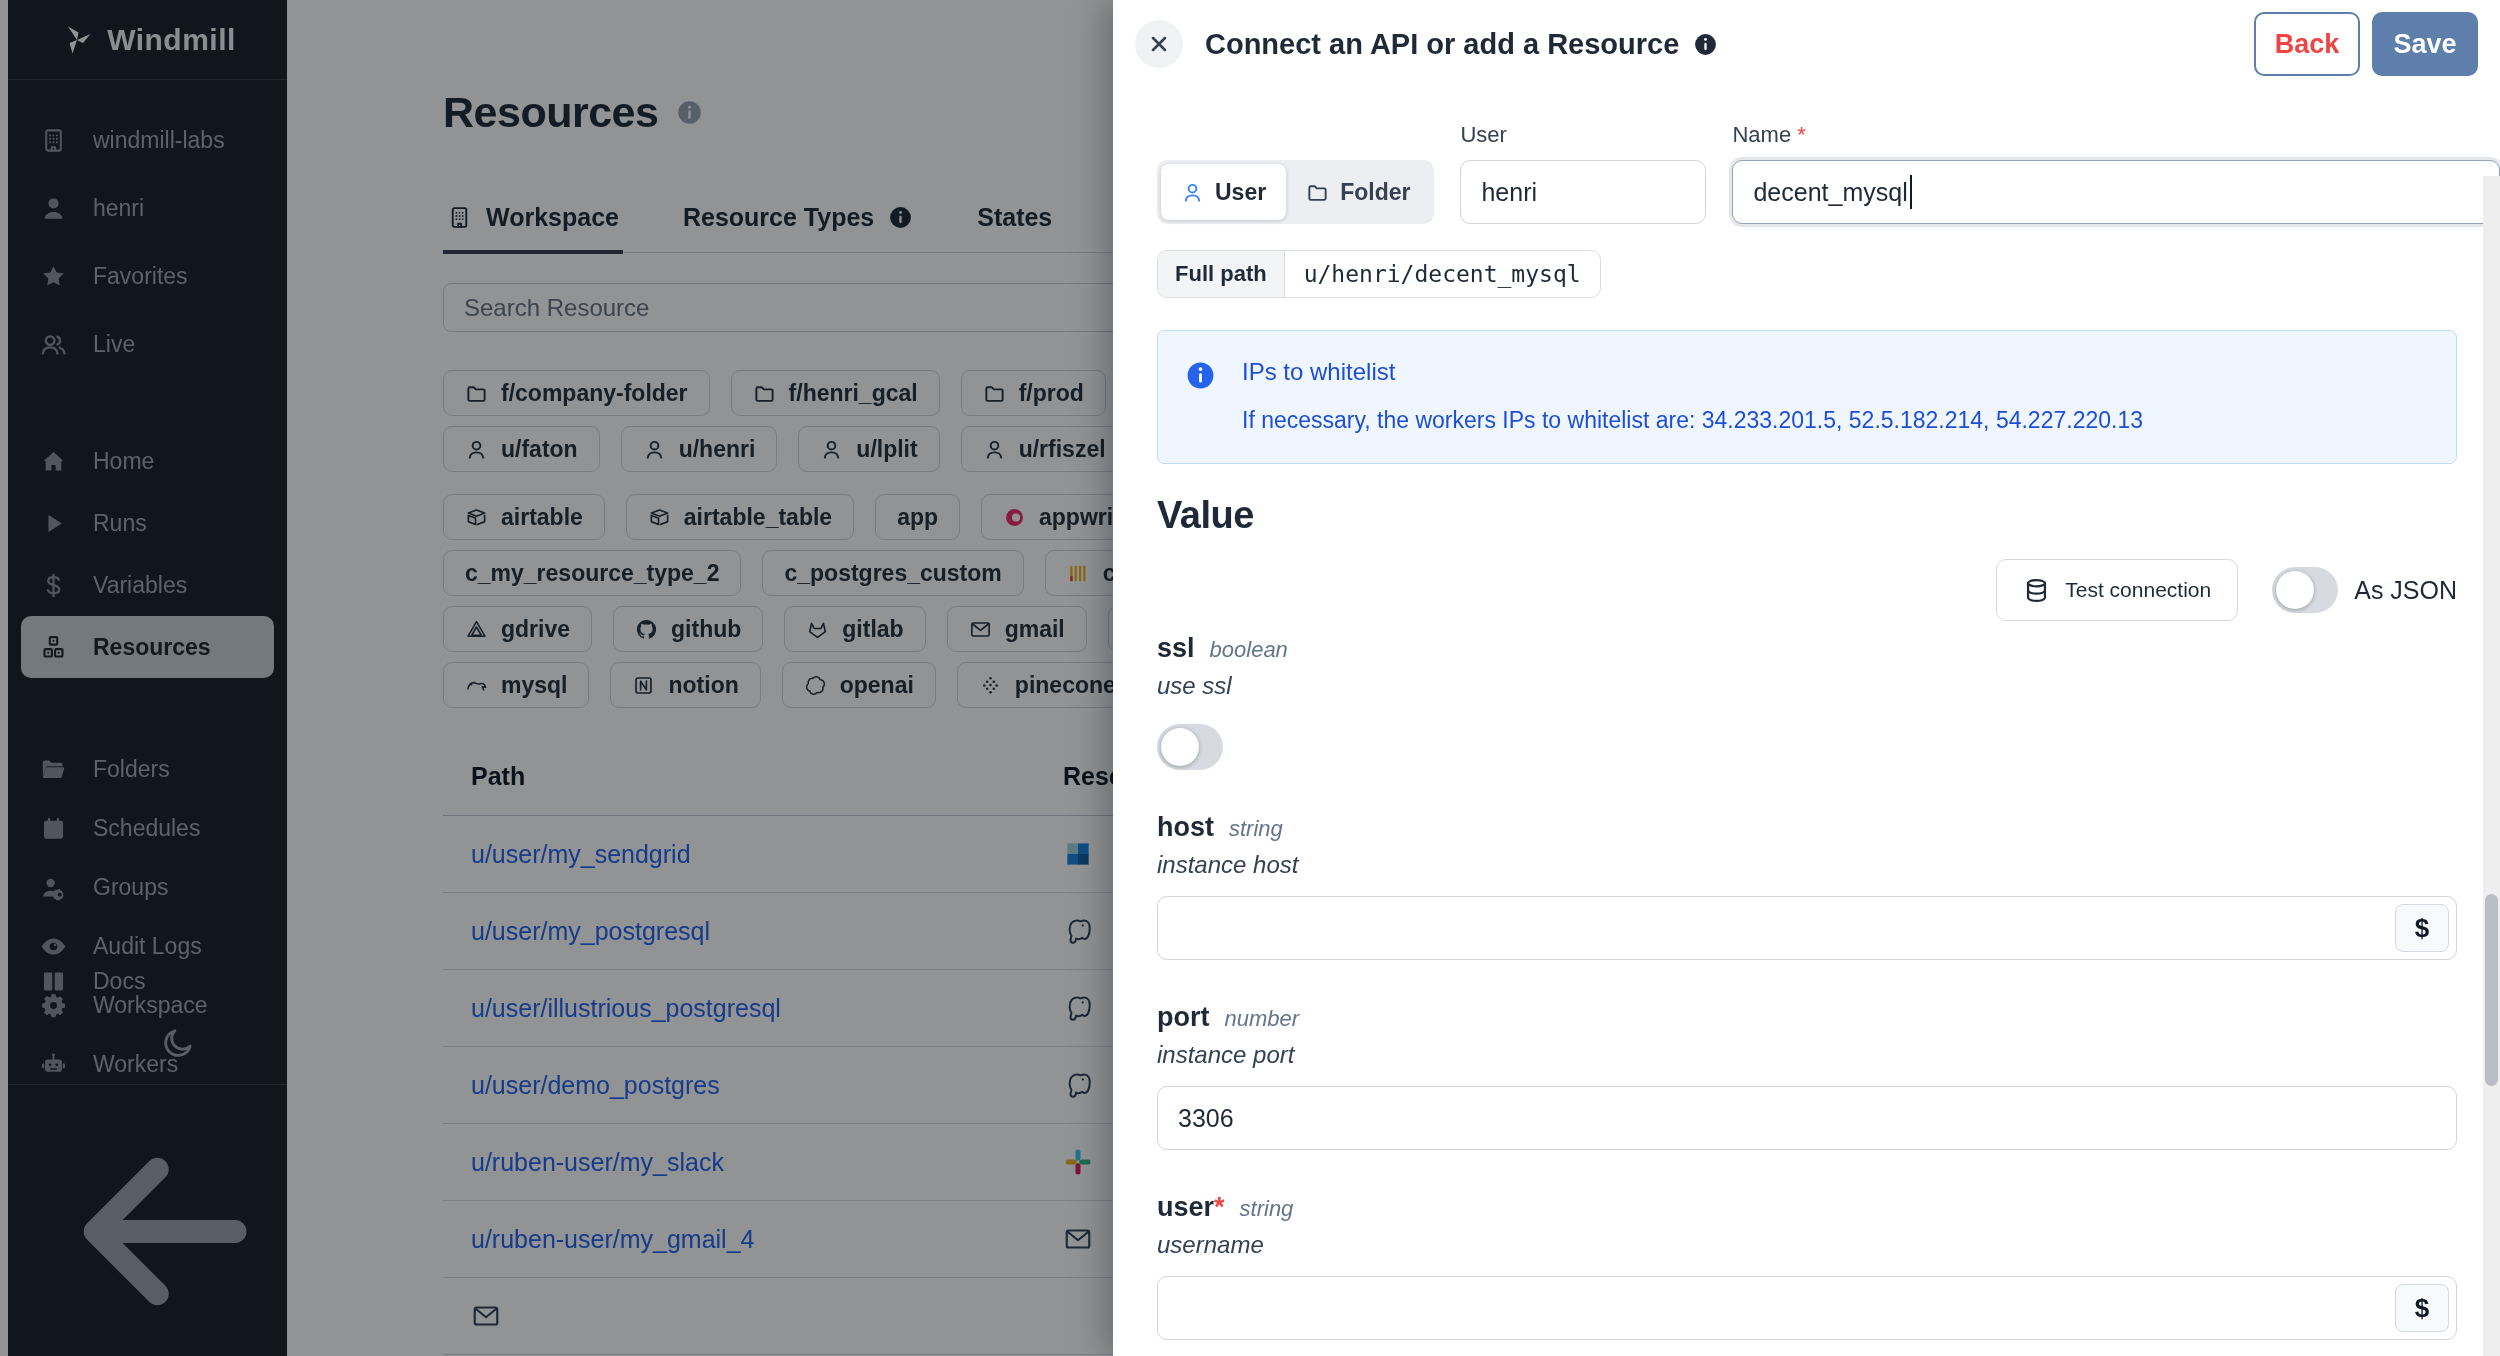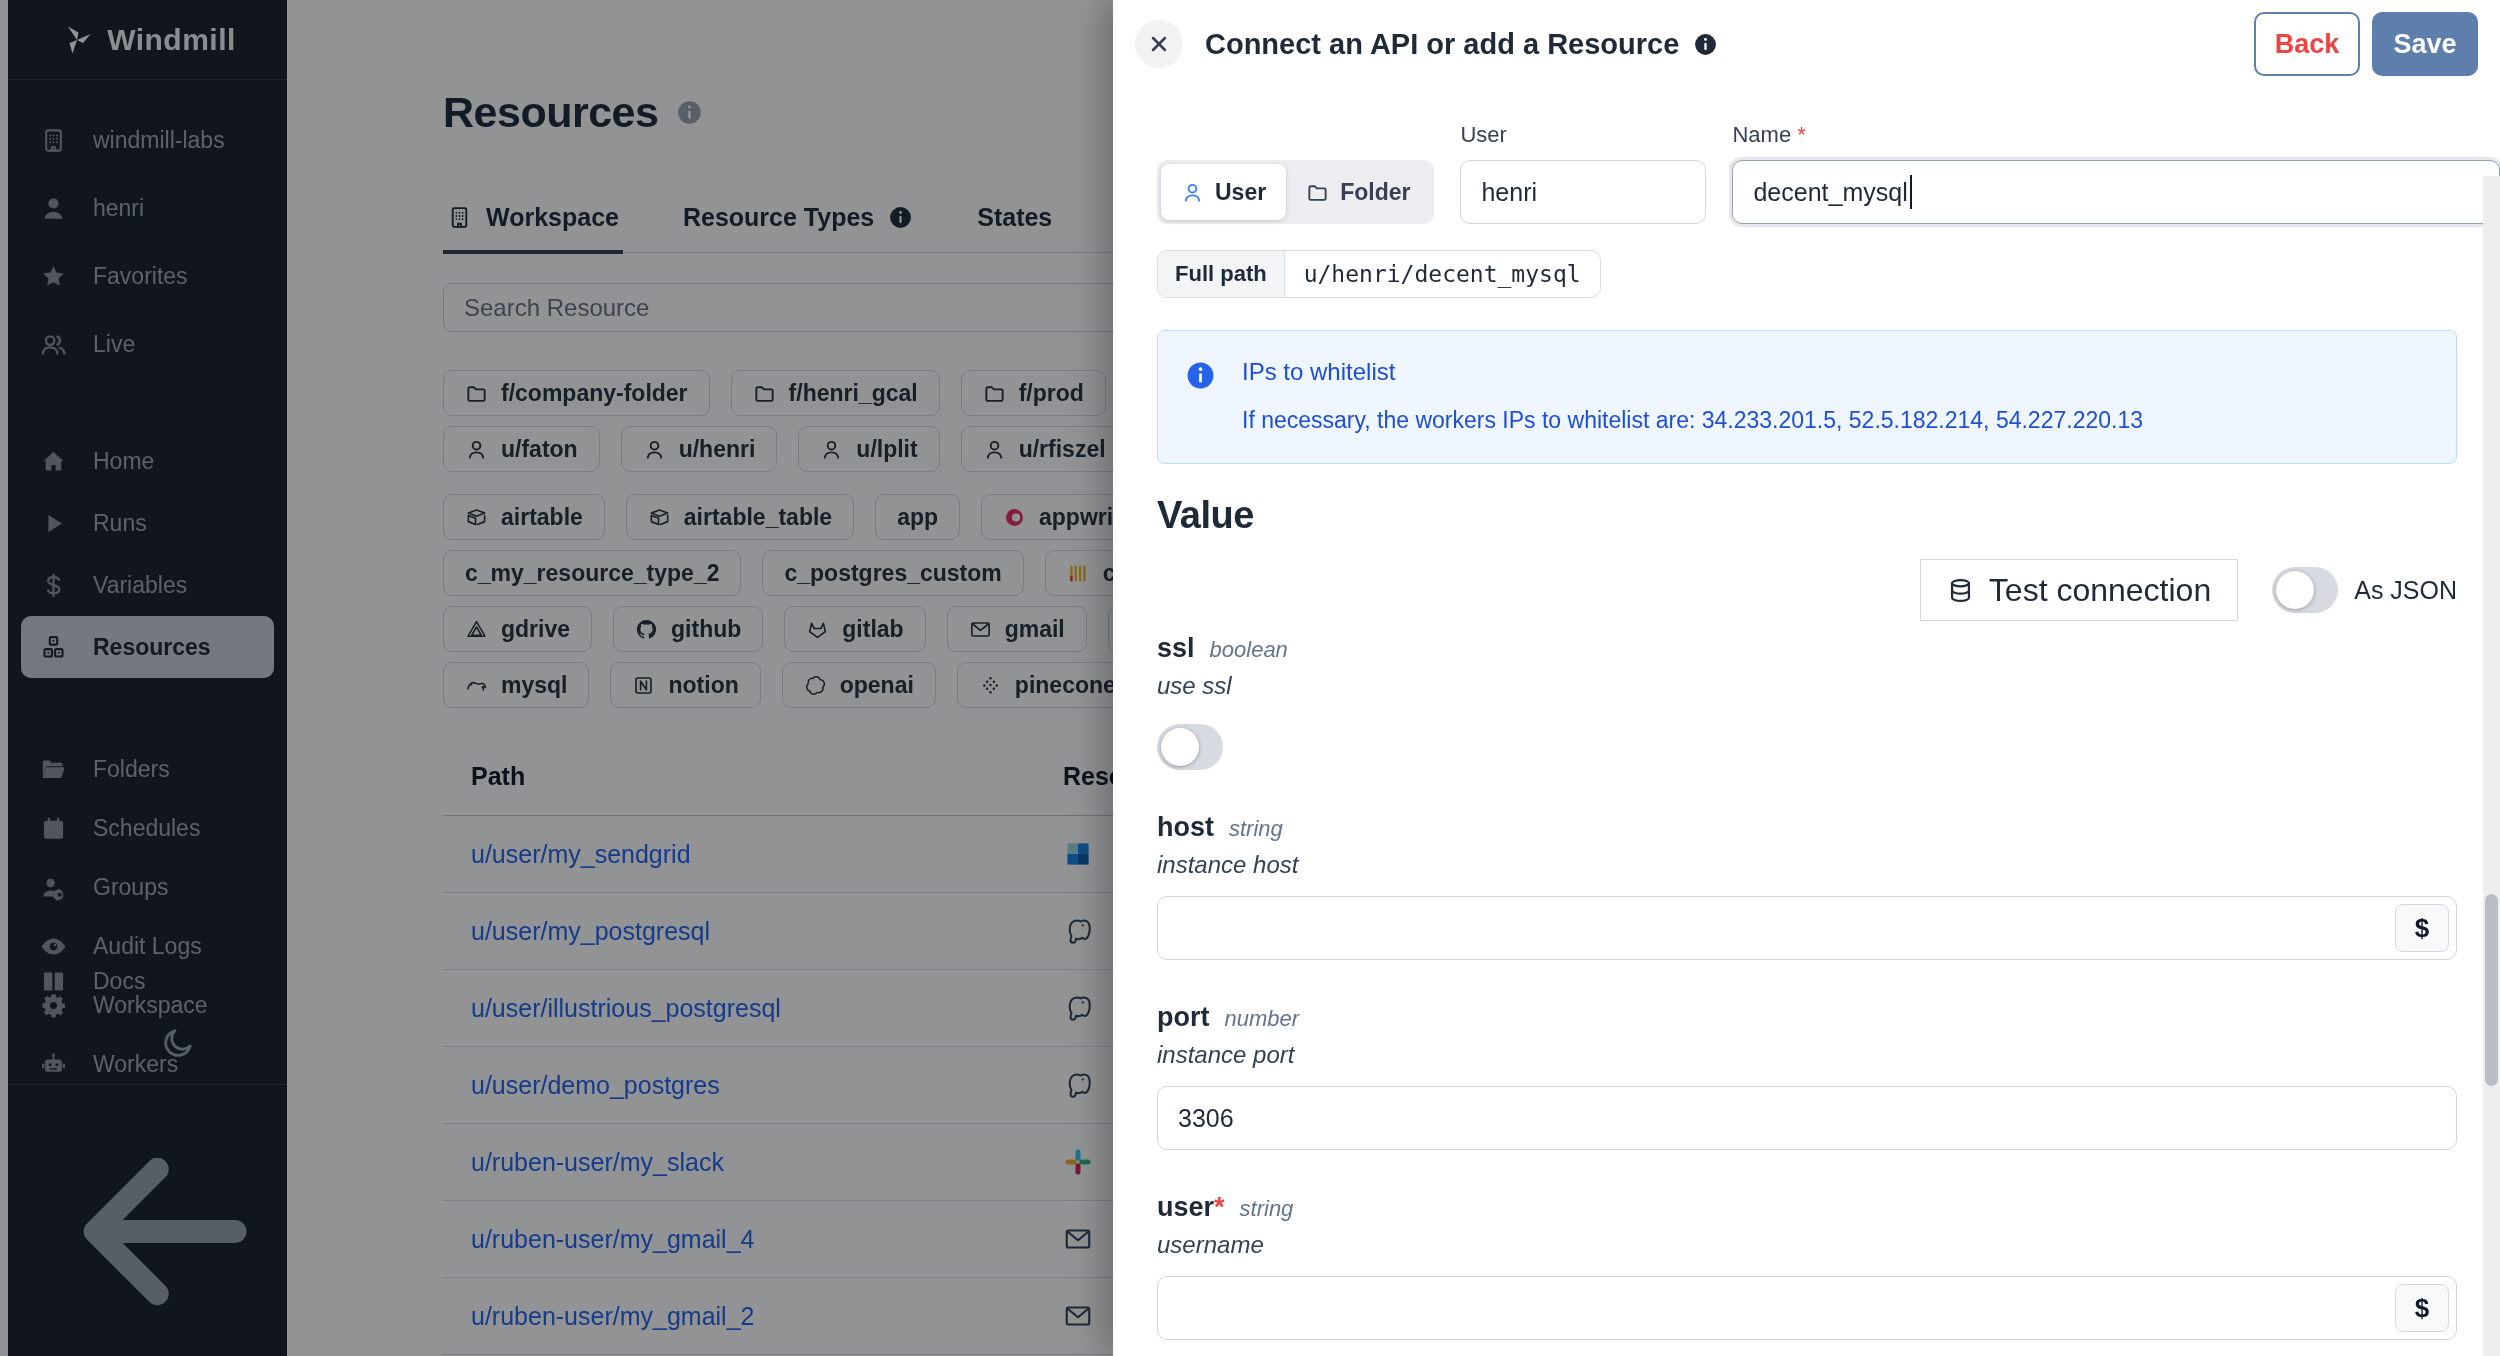--- a/index.html
+++ b/index.html
@@ -129,21 +129,21 @@
   .infobox .ib-ic { position:absolute; left:27px; top:29px; width:31px; height:31px;
     color:#2563eb; }
   .ib-title { font-size:24px; font-weight:500; color:#1d4ed8; }
   .ib-body { margin-top:21px; font-size:23px; color:#1d4ed8; }
 
   .value-h { margin-top:30px; font-size:38px; font-weight:800; color:#1f2937;
     letter-spacing:-.5px; }
   .test-row { margin-top:22px; width:1300px; display:flex; justify-content:flex-end;
     align-items:center; gap:34px; }
   .btn-test { display:flex; align-items:center; gap:15px; height:62px; padding:0 26px;
-    background:#fff; border:1.5px solid #d5d9df; border-radius:0; font-size:32px;
+    background:#fff; border:1.5px solid #d5d9df; border-radius:10px; font-size:21px;
     font-weight:500; color:#1f2937; cursor:pointer;
     font-family:"Liberation Sans", sans-serif; }
   .btn-test .db-ic { width:27px; height:27px; }
   .asjson { display:flex; align-items:center; gap:16px; }
   .asjson-label { font-size:25px; font-weight:500; color:#1f2937; }
   .toggle { width:66px; height:46px; border-radius:999px; background:#d7dbe1;
     position:relative; cursor:pointer; flex:none; }
   .toggle::after { content:""; position:absolute; left:4px; top:4px; width:38px;
     height:38px; border-radius:50%; background:#fff;
     box-shadow:0 1px 4px rgba(0,0,0,.3); }
@@ -701,21 +701,20 @@
         <div class="t-row">
           <span class="t-path">u/ruben-user/my_gmail_4</span>
           <span class="t-ric">
             <svg viewBox="0 0 24 24" fill="none" stroke="currentColor" stroke-width="1.7" stroke-linecap="round" stroke-linejoin="round">
               <rect x="3" y="5.2" width="18" height="13.6" rx="1.5"></rect>
               <path d="M3.5 6l8.5 7 8.5-7"></path>
             </svg>
           </span>
         </div>
         <div class="t-row">
-          <span class="t-path">u/ruben-user/my_gmail_2</span>
           <span class="t-ric">
             <svg viewBox="0 0 24 24" fill="none" stroke="currentColor" stroke-width="1.7" stroke-linecap="round" stroke-linejoin="round">
               <rect x="3" y="5.2" width="18" height="13.6" rx="1.5"></rect>
               <path d="M3.5 6l8.5 7 8.5-7"></path>
             </svg>
           </span>
         </div>
     </div>
   </main>
 

